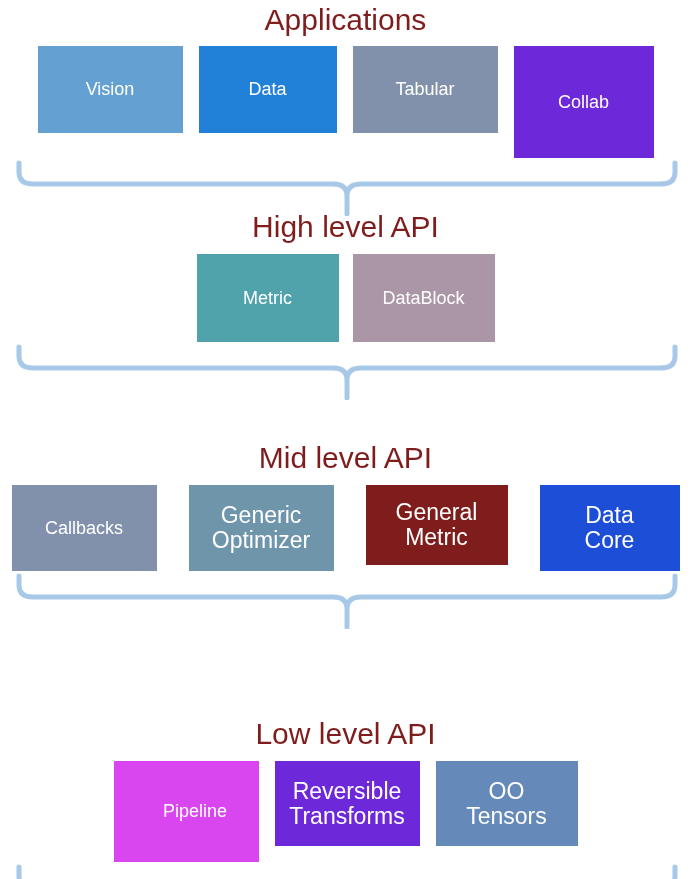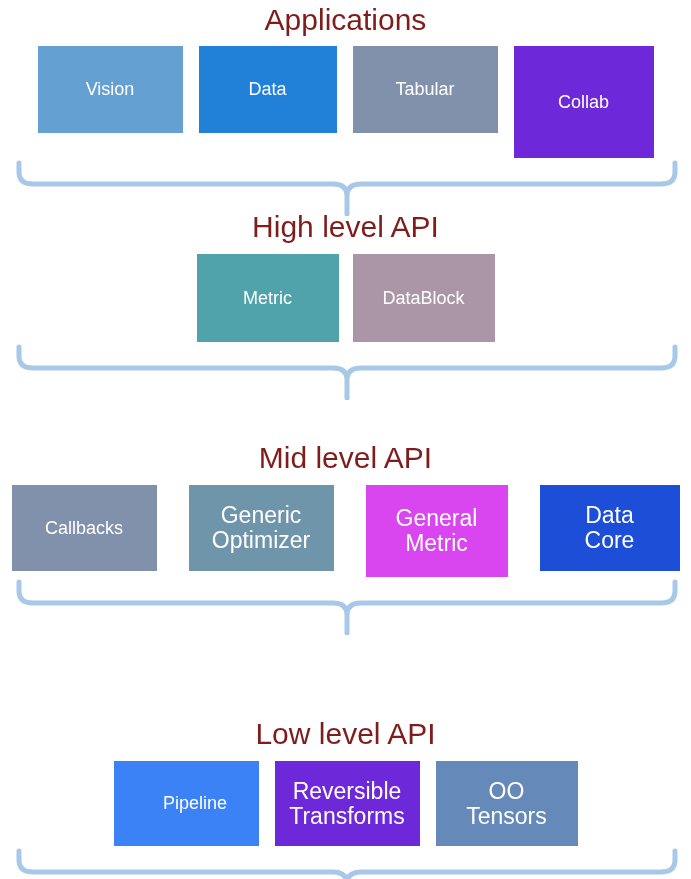--- a/index.html
+++ b/index.html
@@ -98,36 +98,36 @@
       </svg>
     </div>
   </div>
 
   <div class="section" id="sec-2" style="top:440px;">
     <div class="section-title">Mid level API</div>
     <div class="row" id="row-2" style="margin-top:9px; gap:32px;">
         <div class="node" style="background: rgb(130, 145, 171); width: 145px; height: 86px;">Callbacks</div>
         <div class="node small" style="background: rgb(111, 149, 171); width: 145px; height: 86px;">Generic
 Optimizer</div>
-        <div class="node small" style="background: #d946ef; width: 142px; height: 92px;">General
+        <div class="node small" style="background: #7f1d1d; width: 142px; height: 80px;">General
 Metric</div>
         <div class="node small" style="background: #1d4ed8; width: 140px; height: 86px;">Data
 Core</div>
       </div>
     <div class="brace-wrap">
       <svg width="691" height="58" viewBox="0 0 691 58" aria-hidden="true">
         <path d="M19 5 L19 14 Q19 26 33 26 L333 26 Q347 26 347 38 L347 56 L347 38 Q347 26 361 26 L661 26 Q675 26 675 14 L675 5" fill="none" stroke="#a8c8e8" stroke-width="5" stroke-linecap="round" stroke-linejoin="round"></path>
       </svg>
     </div>
   </div>
 
   <div class="section" id="sec-3" style="top:716px;">
     <div class="section-title">Low level API</div>
     <div class="row" id="row-3" style="margin-top:9px; gap:16px;">
-        <div class="node" style="background: #3b82f6; width: 145px; height: 85px; padding-left: 22px;">Pipeline</div>
+        <div class="node" style="background: #d946ef; width: 145px; height: 101px; padding-left: 22px;">Pipeline</div>
         <div class="node small" style="background: #6d28d9; width: 145px; height: 85px;">Reversible
 Transforms</div>
         <div class="node small" style="background: rgb(101, 137, 184); width: 142px; height: 85px;">OO
 Tensors</div>
       </div>
     <div class="brace-wrap">
       <svg width="691" height="58" viewBox="0 0 691 58" aria-hidden="true">
         <path d="M19 5 L19 14 Q19 26 33 26 L333 26 Q347 26 347 38 L347 56 L347 38 Q347 26 361 26 L661 26 Q675 26 675 14 L675 5" fill="none" stroke="#a8c8e8" stroke-width="5" stroke-linecap="round" stroke-linejoin="round"></path>
       </svg>
     </div>

